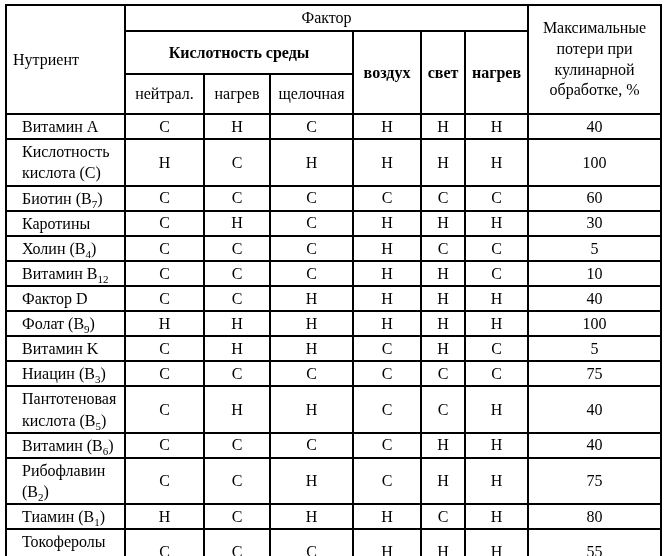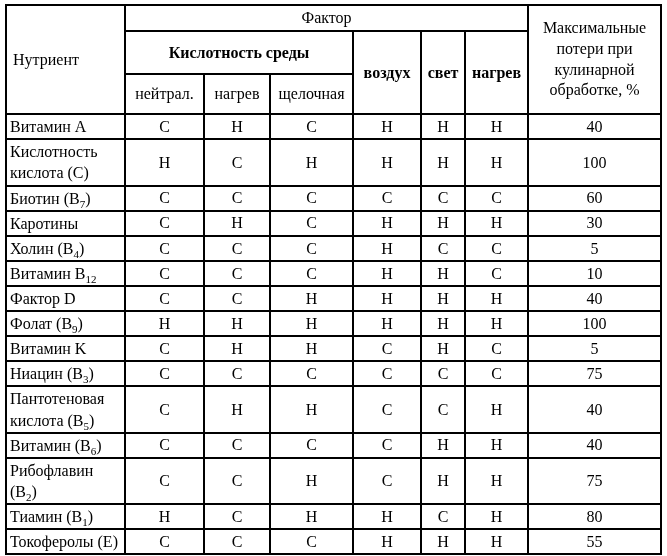--- a/index.html
+++ b/index.html
@@ -38,21 +38,21 @@
   .nutrient-table th.nutrient-head {
     text-align: left;
     padding-left: 6px;
   }
   .nutrient-table th.maxloss-head {
     line-height: 1.3;
     padding: 12px 6px;
   }
   .nutrient-table td.name-cell {
     text-align: left;
-    padding-left: 3px;
+    padding-left: 15px;
     line-height: 1.32;
   }
   .nutrient-table tbody td { height: 20px; }
   sub.idx {
     font-size: 11px;
     line-height: 0;
   }
 </style>
 </head>
 <body>

